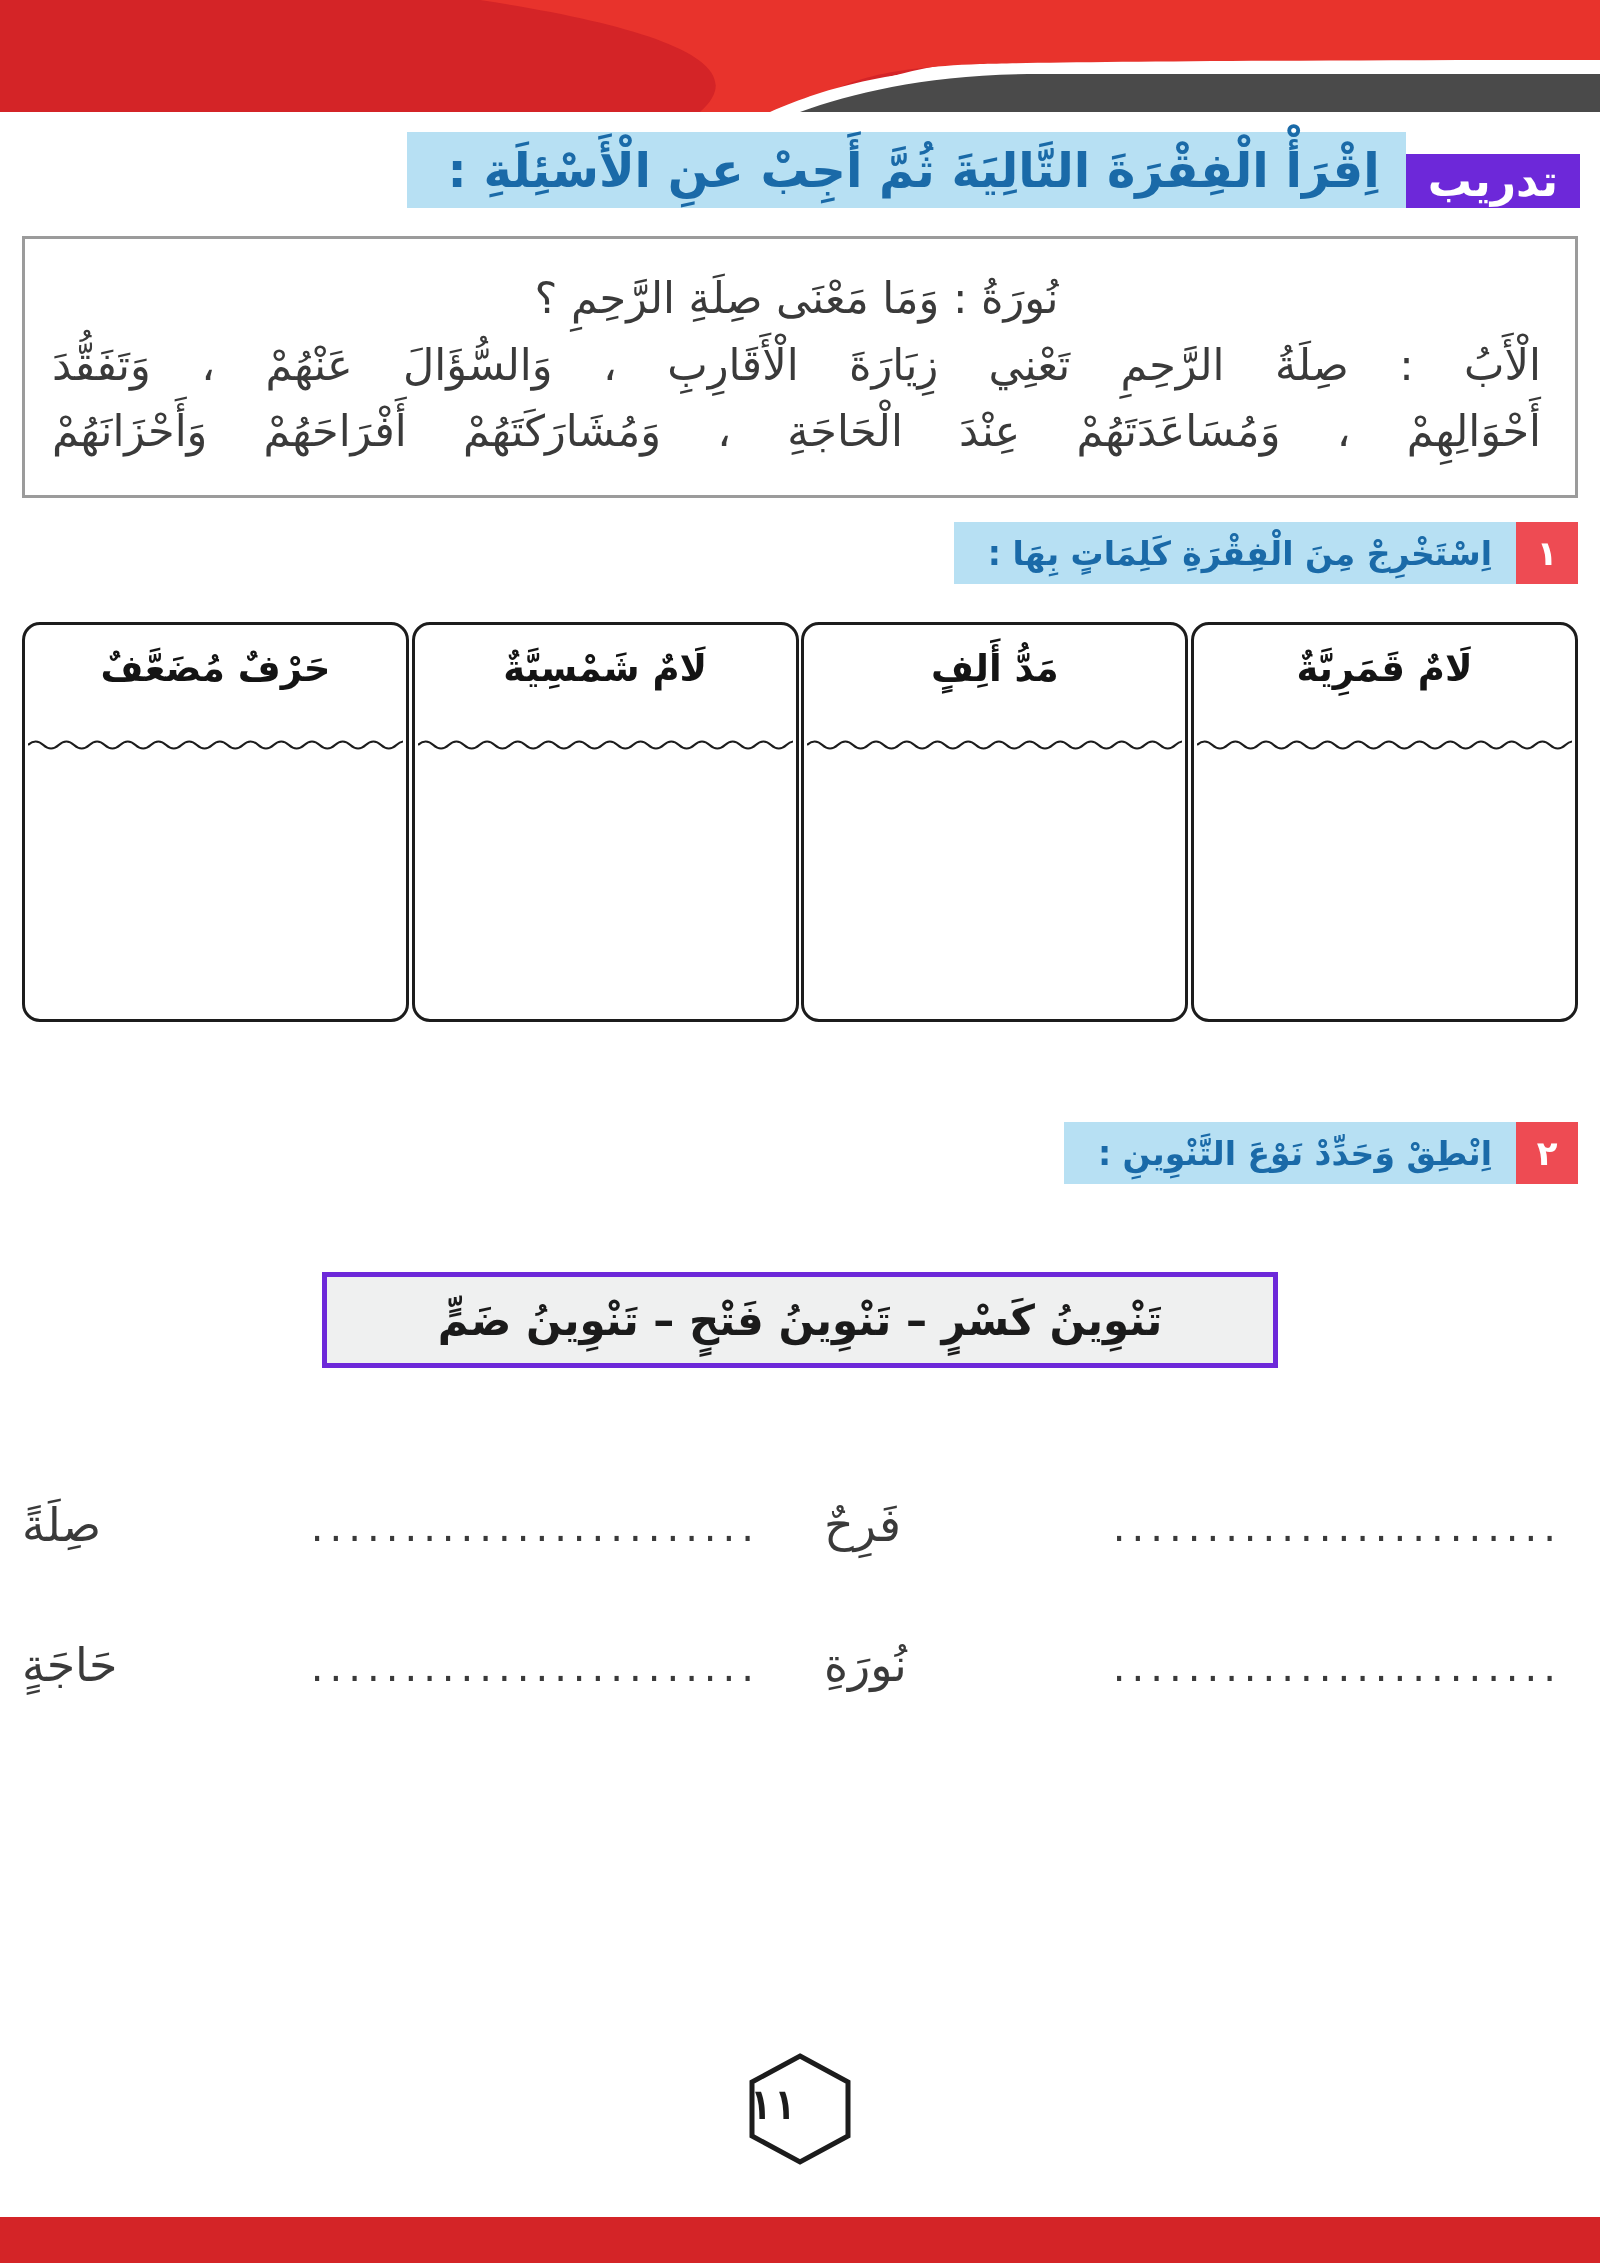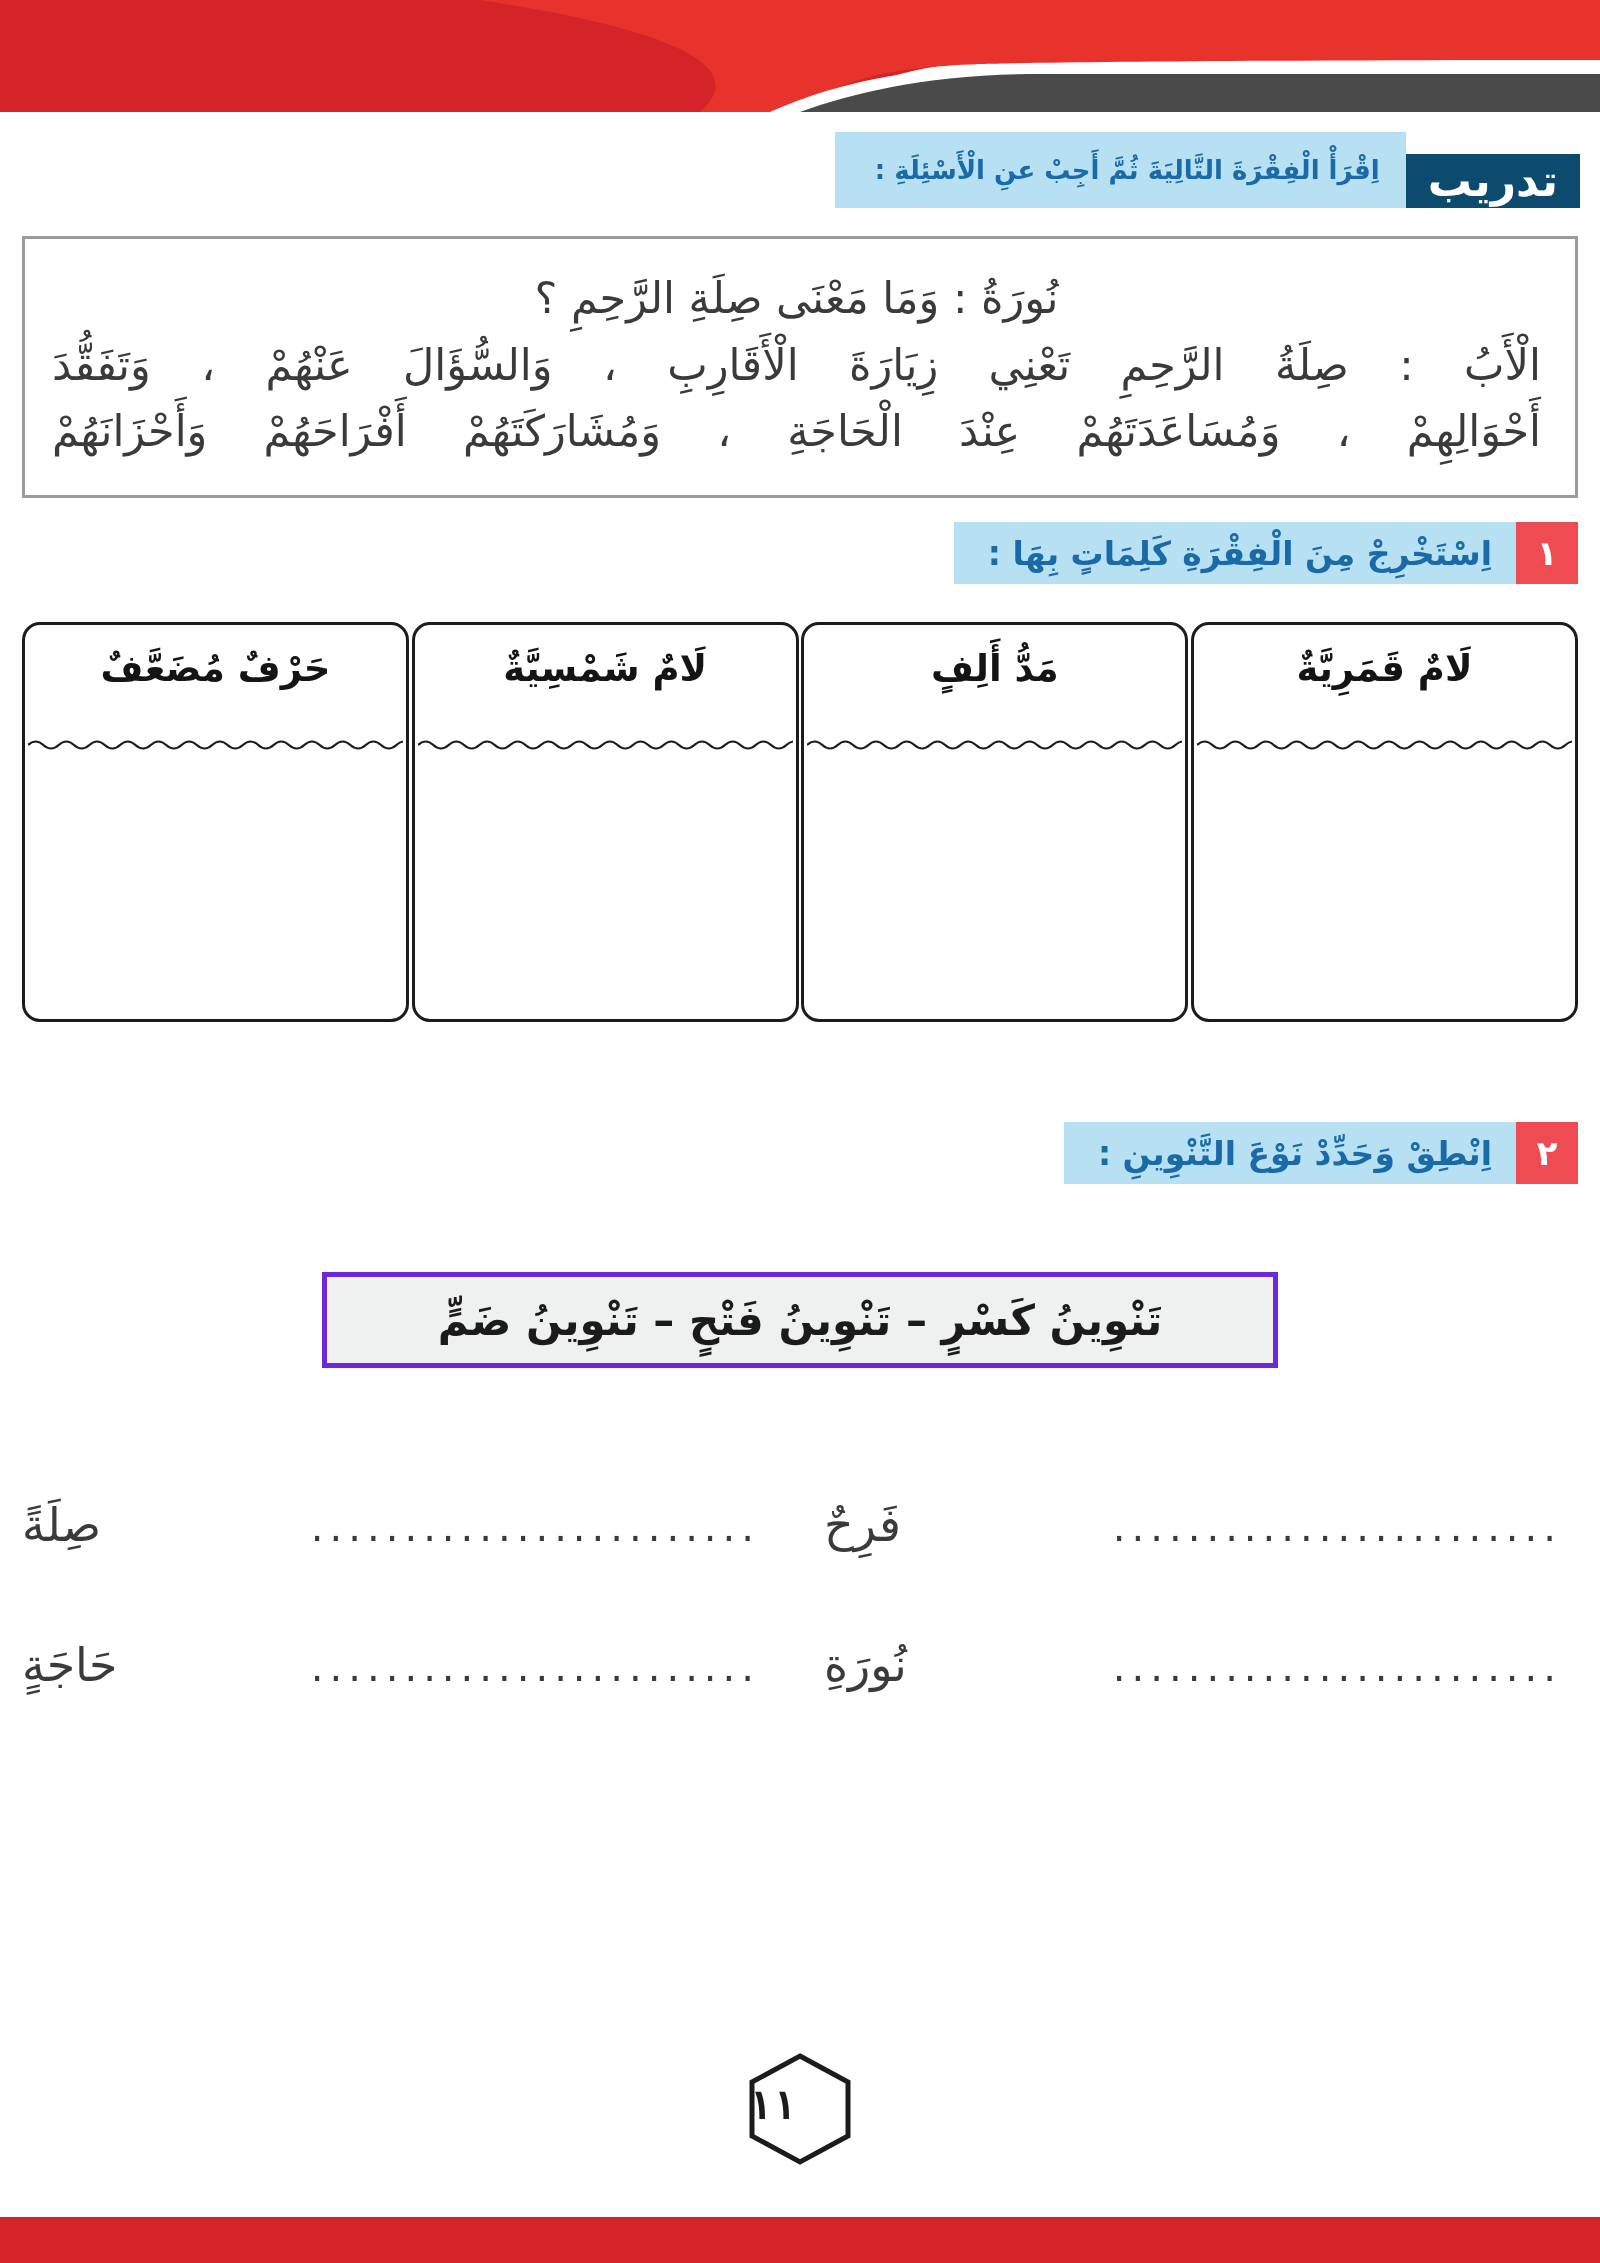--- a/index.html
+++ b/index.html
@@ -47,36 +47,36 @@
   .exercise-header {
     position: absolute;
     top: 20px;
     right: 20px;
     display: flex;
     flex-direction: row;
     align-items: stretch;
     height: 76px;
   }
   .exercise-badge {
-    background: #0c4a6e;
+    background: #6d28d9;
     color: #ffffff;
     font-size: 44px;
     font-weight: bold;
     padding: 0 22px;
     display: flex;
     align-items: center;
     justify-content: center;
     line-height: 1;
     letter-spacing: 0;
     margin-top: 22px;
   }
   .exercise-title {
     background: #b7e0f3;
     color: #1a6aa8;
-    font-size: 26px;
+    font-size: 48px;
     font-weight: bold;
     padding: 0 26px 0 40px;
     display: flex;
     align-items: center;
     white-space: nowrap;
   }
 
   
   .paragraph-box {
     position: absolute;

